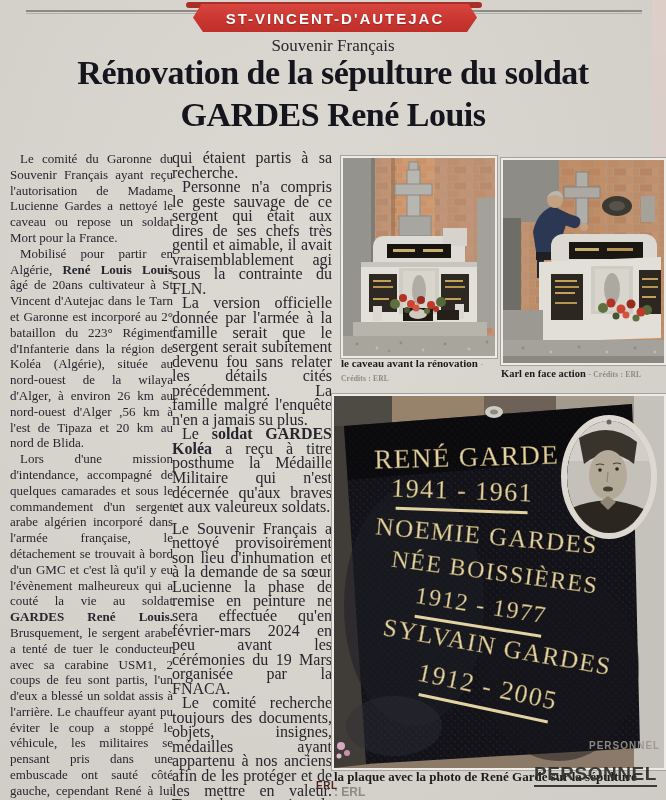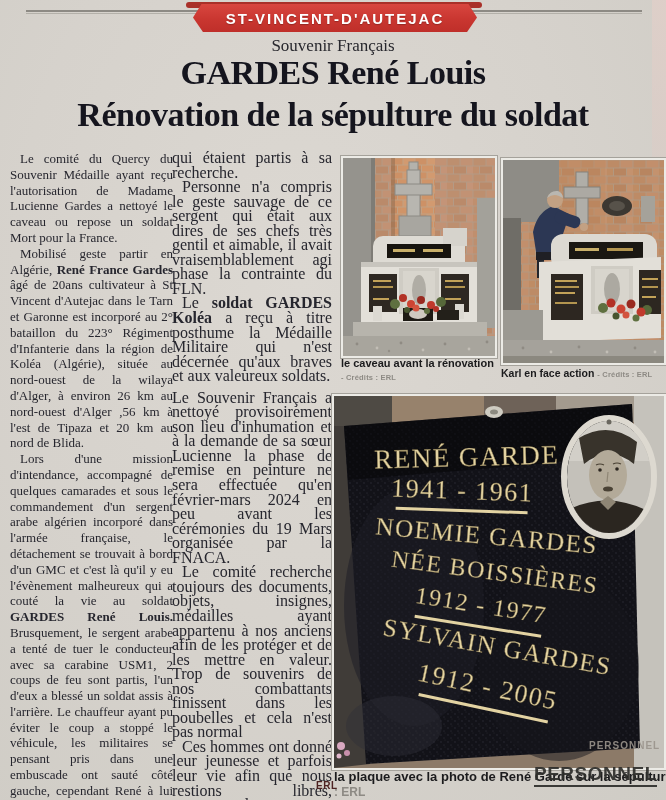--- a/index.html
+++ b/index.html
@@ -36,21 +36,21 @@
   .col2{left:172px;width:160px;font-size:16px;line-height:14.55px;}
   .col b{font-weight:bold;}
   .signature{position:absolute;left:316px;top:780px;font-family:"Liberation Sans",sans-serif;
     font-weight:bold;font-size:10px;color:#4d2222;letter-spacing:.5px;}
   .photo{position:absolute;background:#ccc;border:2px solid #ecebe6;outline:1px solid #a5a29b;
     box-shadow:0 0 0 1px rgba(255,255,255,.4);}
   .photo svg{display:block;}
   .ph1{left:341px;top:156px;}
   .ph2{left:501px;top:158px;}
   .ph3{left:332px;top:394px;}
-  .cap{position:absolute;font-family:Liberation Sans, sans-serif;font-weight:bold;
+  .cap{position:absolute;font-family:Liberation Serif, serif;font-weight:bold;
     color:#1b1b1d;font-size:11px;line-height:13px;}
   .cap .credits{font-size:7.5px;color:#8d8a84;font-weight:bold;letter-spacing:.2px;}
   .cap1{left:341px;top:357px;width:156px;}
   .cap2{left:501px;top:367px;width:170px;white-space:nowrap;font-size:10.5px;}
   .cap3{left:334px;top:770px;width:330px;font-size:13px;white-space:nowrap;}
   .cap3-credits{position:absolute;left:334px;top:785px;font-family:"Liberation Sans",sans-serif;
     font-weight:bold;font-size:12px;color:#8d8a84;}
   .stamp{position:absolute;left:534px;top:763px;font-family:"Liberation Sans",sans-serif;
     font-weight:bold;font-size:19px;letter-spacing:.5px;color:#2e2e2b;
     border-bottom:2px solid #2e2e2b;padding-bottom:0px;opacity:.92;}
@@ -63,32 +63,33 @@
   <div class="edge-tint"></div>
   <div class="toprule"></div>
   <div class="toprule2"></div>
   <div class="banner-underlay"></div>
   <div class="banner">
     <span>ST-VINCENT-D'AUTEJAC</span>
   </div>
 
   <div class="kicker">Souvenir Français</div>
   <h1 class="headline">
+    <span style="display:block">Rénovation de la sépulture du soldat</span>
     <span style="display:block">GARDES René Louis</span>
-    <span style="display:block">Rénovation de la sépulture du soldat</span>
   </h1>
 
   <div class="col col1">
-      <p><span>Le comité du Quercy du Souvenir Médaille ayant reçu l'autorisation de Madame Lucienne Gardes a nettoyé le caveau ou repose un soldat Mort pour la France.</span></p>
-      <p><span>Mobilisé geste partir en Algérie, </span><b>René France Gardes</b><span> âgé de 20ans cultivateur à St Vincent d'Autejac dans le Tarn et Garonne est incorporé au 2° bataillon du 223° Régiment d'Infanterie dans la région de Koléa (Algérie), située au nord-ouest de la wilaya d'Alger, à environ 26 km au nord-ouest d'Alger ,56 km à l'est de Tipaza et 20 km au nord de Blida.</span></p>
+      <p><span>Le comité du Garonne du Souvenir Français ayant reçu l'autorisation de Madame Lucienne Gardes a nettoyé le caveau ou repose un soldat Mort pour la France.</span></p>
+      <p><span>Mobilisé pour partir en Algérie, </span><b>René Louis Louis</b><span> âgé de 20ans cultivateur à St Vincent d'Autejac dans le Tarn et Garonne est incorporé au 2° bataillon du 223° Régiment d'Infanterie dans la région de Koléa (Algérie), située au nord-ouest de la wilaya d'Alger, à environ 26 km au nord-ouest d'Alger ,56 km à l'est de Tipaza et 20 km au nord de Blida.</span></p>
       <p><span>Lors d'une mission d'intendance, accompagné de quelques camarades et sous le commandement d'un sergent arabe algérien incorporé dans l'armée française, le détachement se trouvait à bord d'un GMC et c'est là qu'il y eu l'évènement malheureux qui a couté la vie au soldat </span><b>GARDES René Louis.</b><span> Brusquement, le sergent arabe a tenté de tuer le conducteur avec sa carabine USM1, 2 coups de feu sont partis, l'un d'eux a blessé un soldat assis à l'arrière. Le chauffeur ayant pu éviter le coup a stoppé le véhicule, les militaires se pensant pris dans une embuscade ont sauté côté gauche, cependant René à lui sauté côté droit et il s'est retrouvé face au traitre, il a reçu 3 balles dans la tête.</span></p>
     </div>
   <div class="col col2">
       <p class="noindent"><span>qui étaient partis à sa recherche.</span></p>
-      <p><span>Personne n'a compris le geste sauvage de ce sergent qui était aux dires de ses chefs très gentil et aimable, il avait vraisemblablement agi phase la contrainte du FLN.</span></p>
+      <p><span>Personne n'a compris le geste sauvage de ce sergent qui était aux dires de ses chefs très gentil et aimable, il avait vraisemblablement agi sous la contrainte du FLN.</span></p>
+      <p><span>La version officielle donnée par l'armée à la famille serait que le sergent serait subitement devenu fou sans relater les détails cités précédemment. La famille malgré l'enquête n'en a jamais su plus.</span></p>
       <p><span>Le </span><b>soldat GARDES Koléa</b><span> a reçu à titre posthume la Médaille Militaire qui n'est décernée qu'aux braves et aux valeureux soldats.</span></p>
       <p class="gap noindent"><span>Le Souvenir Français a nettoyé provisoirement son lieu d'inhumation et à la demande de sa sœur Lucienne la phase de remise en peinture ne sera effectuée qu'en février-mars 2024 en peu avant les cérémonies du 19 Mars organisée par la FNACA.</span></p>
       <p><span>Le comité recherche toujours des documents, objets, insignes, médailles ayant appartenu à nos anciens afin de les protéger et de les mettre en valeur. Trop de souvenirs de nos combattants finissent dans les poubelles et cela n'est pas normal</span></p>
       <p><span>Ces hommes ont donné leur jeunesse et parfois leur vie afin que nous restions libres, respectons-les et surtout ne les décevront pas.</span></p>
       <p><span>Le comité reste fidèle à sa devise « A nous le souvenir, A eux l'immortalité »</span></p>
     </div>
   <div class="signature">ERL</div>
 
   <figure class="photo ph1" style="margin:0">
     <svg width="152" height="198" viewBox="0 0 152 198">

